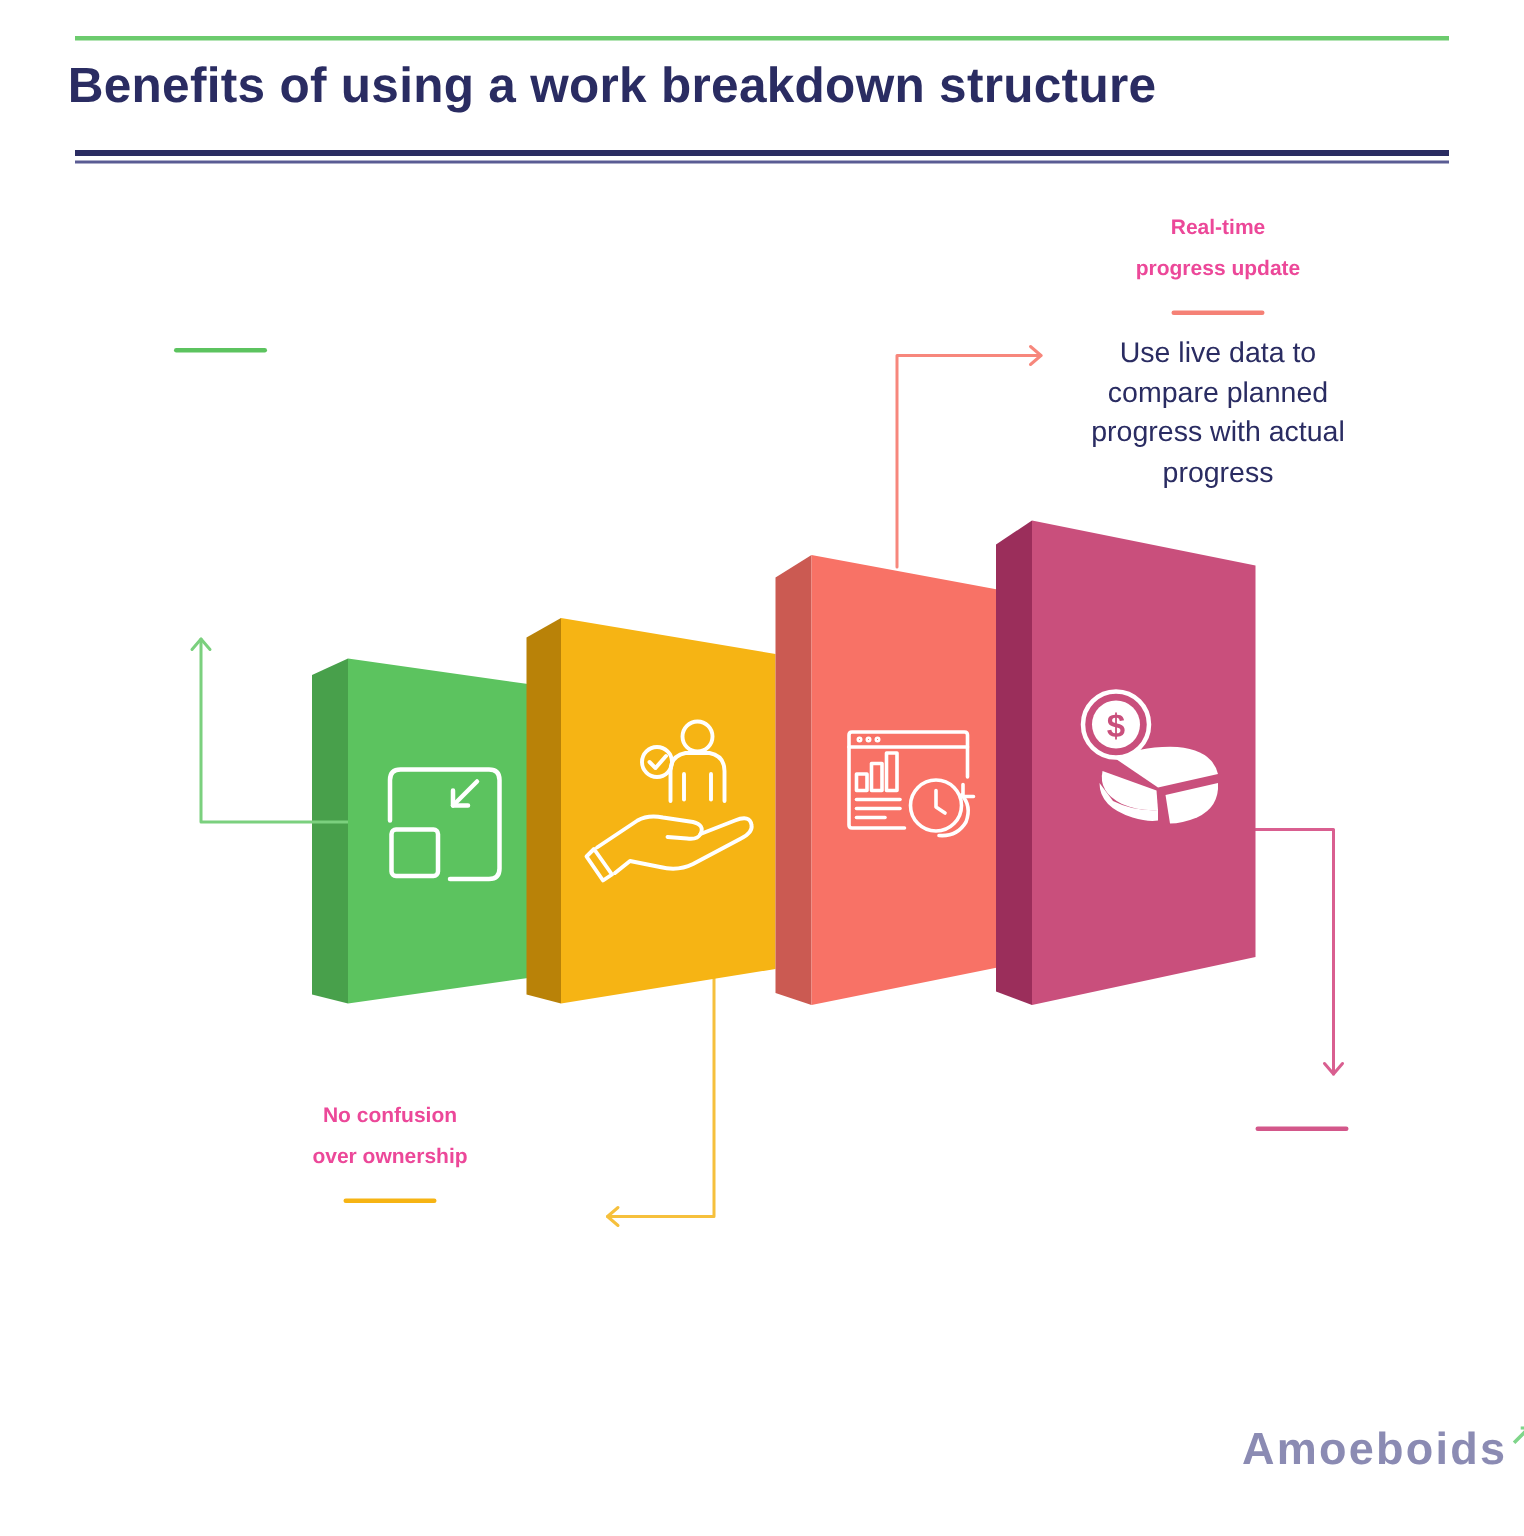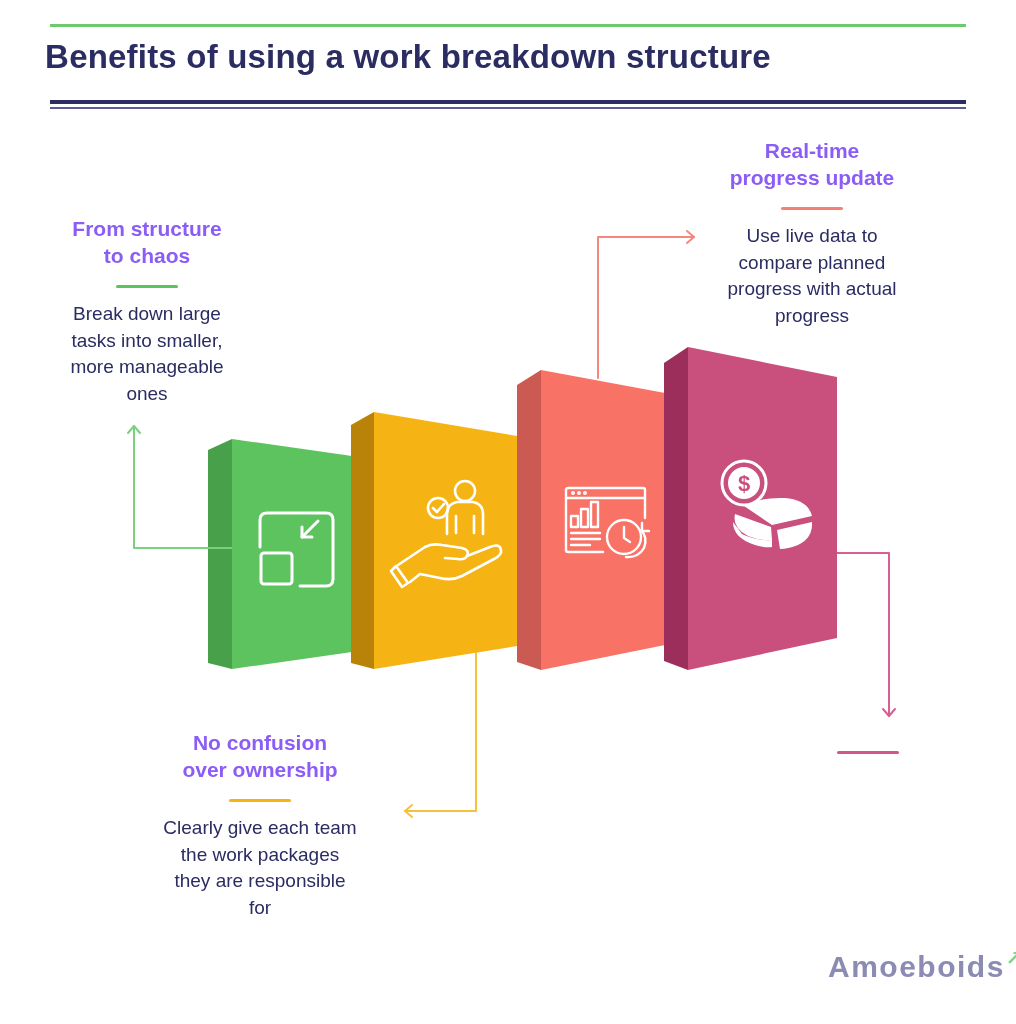--- a/index.html
+++ b/index.html
@@ -5,21 +5,21 @@
   html, body { margin: 0; padding: 0; background: #ffffff; }
   body { width: 1016px; height: 1024px; position: relative; overflow: hidden;
          font-family: "Liberation Sans", "DejaVu Sans", sans-serif; color: #2a2c62; }
   .abs { position: absolute; }
   .title { left: 0; width: 816px; top: 38px; text-align: center; font-weight: bold;
            font-size: 33px; letter-spacing: 0.2px; color: #2a2c62; }
   .rule-green { left: 50px; width: 916px; top: 24px; height: 3px; background: #6ccb6e; }
   .rule-navy { left: 50px; width: 916px; top: 100px; height: 4px; background: #2a2c62; }
   .rule-thin { left: 50px; width: 916px; top: 107px; height: 2px; background: #5a5c94; }
   .card { position: absolute; text-align: center; }
-  .card h2 { margin: 0; font-size: 21px; line-height: 26.5px; font-weight: bold; color: #8b5cf6; white-space: pre-line; }
+  .card h2 { margin: 0; font-size: 14px; line-height: 26.5px; font-weight: bold; color: #ec4899; white-space: pre-line; }
   .card .bar { height: 3px; width: 62px; margin: 16px auto 12px auto; border-radius: 2px; }
   .card p { margin: 13px; font-size: 19px; line-height: 26.5px; color: #2a2c62; white-space: pre-line; }
   svg.diagram { position: absolute; left: 0; top: 0; }
   .logo { left: 828px; top: 950px; font-size: 30px; font-weight: bold; letter-spacing: 1.5px; color: #8b8bb3; }
   .logo .a { color: #8b8bb3; position: relative; }
   .logo .tick { color: #7fd58a; font-size: 20px; position: relative; top: -12px; margin-left: 1px; }
 </style>
 </head>
 <body>
 
@@ -108,47 +108,37 @@
       <path d="M733,522 Q733,538 755,545 Q765,548 772,547 L772,540 Q756,541 742,534 Z" fill="#ffffff"></path>
       <path d="M777,530 L812,522 Q813,538 798,545 Q788,549 780,549 Z" fill="#ffffff"></path>
       <circle cx="744" cy="483" r="22" fill="#c94f7c" stroke="#ffffff" stroke-width="3"></circle>
       <circle cx="744" cy="483" r="16" fill="#ffffff"></circle>
       <text x="744" y="491" text-anchor="middle" font-family="Liberation Sans, sans-serif" font-weight="bold" font-size="22" fill="#c94f7c">$</text>
     </g>
   </g>
 </svg>
 
 <div class="card" style="left:37px; top:216px; width:220px;">
-  <h2>From structure
-to chaos</h2>
   <div class="bar" style="background:#5cc35f;"></div>
-  <p>Break down large
-tasks into smaller,
-more manageable
-ones</p>
 </div>
 
 <div class="card" style="left:692px; top:138px; width:240px;">
   <h2>Real-time
 progress update</h2>
   <div class="bar" style="background:#f58176;"></div>
   <p>Use live data to
 compare planned
 progress with actual
 progress</p>
 </div>
 
 <div class="card" style="left:120px; top:730px; width:280px;">
   <h2>No confusion
 over ownership</h2>
   <div class="bar" style="background:#f6b414;"></div>
-  <p>Clearly give each team
-the work packages
-they are responsible
-for</p>
 </div>
 
 <div class="card" style="left:743px; top:735px; width:250px;">
   <div class="bar" style="background:#d3578a;"></div>
 </div>
 
 <div class="abs logo">
   <span class="a">A</span><span>moeboids</span><span class="tick">↗</span>
 </div>
 

